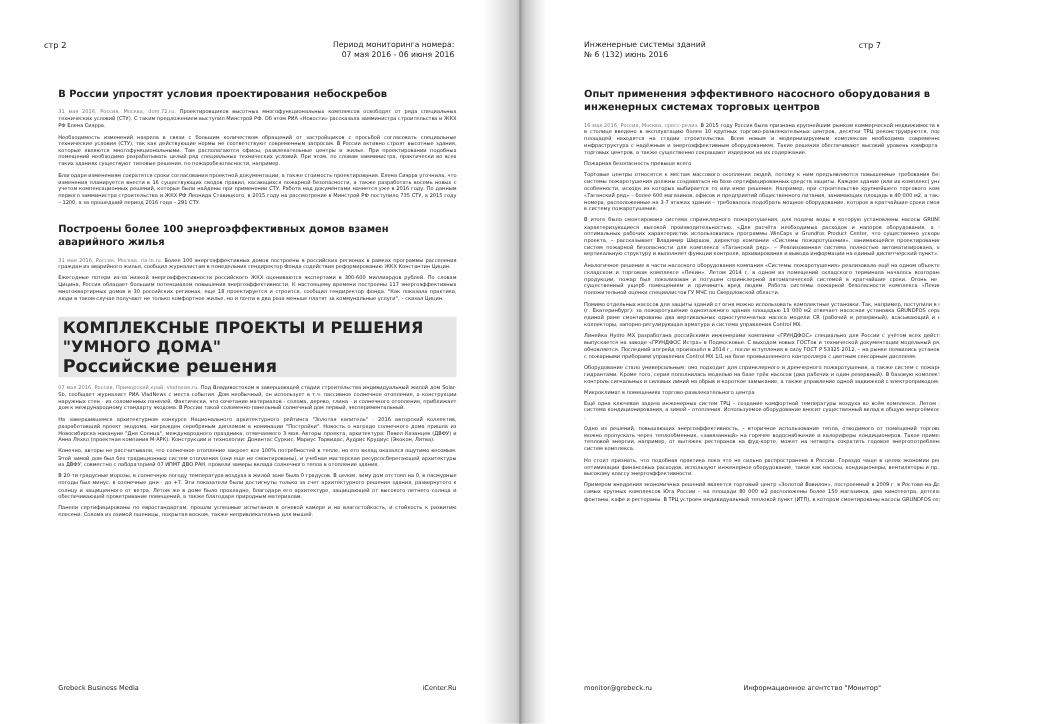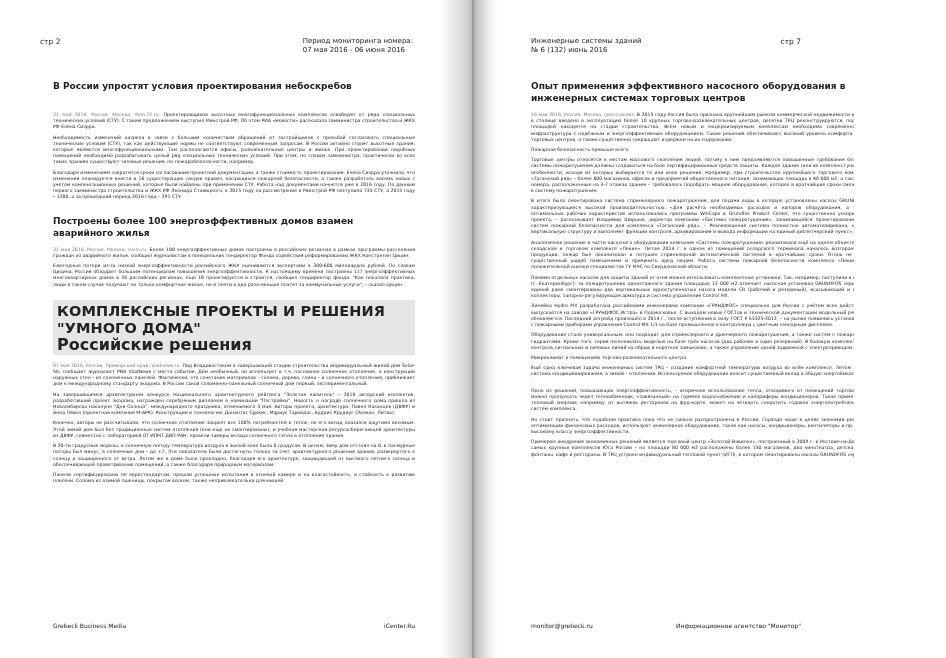--- a/index.html
+++ b/index.html
@@ -26,27 +26,27 @@
   .footer{position:absolute;top:622px;font-size:6px;color:#222;}
 </style>
 </head>
 <body>
 
 <div class="spread">
 
   <div class="page page-left">
     <div class="gutter-l"></div>
     <div class="hdr hdr-num" style="left:40px;">стр 2</div>
-    <div class="hdr" style="right:60px;text-align:left;margin-left:24px;">
+    <div class="hdr" style="right:60px;text-align:right;margin-left:24px;">
       <div>Период мониторинга номера:</div>
       <div>07 мая 2016 - 06 июня 2016</div>
     </div>
 
     <div class="content" style="top:80px;">
-      <div class="title" style="margin-bottom:20px;">В России упростят условия проектирования небоскребов</div>
+      <div class="title" style="margin-bottom:8px;">В России упростят условия проектирования небоскребов</div>
       <p class="para"><span class="lead">31 мая 2016, Россия, Москва, dom.72.ru.</span> <span>Проектировщиков высотных многофункциональных комплексов освободят от ряда специальных технических условий (СТУ). С таким предложением выступил Минстрой РФ. Об этом РИА «Новости» рассказала замминистра строительства и ЖКХ РФ Елена Сиэрра.</span></p>
       <p class="para">Необходимость изменений назрела в связи с большим количеством обращений от застройщиков с просьбой согласовать специальные технические условия (СТУ), так как действующие нормы не соответствуют современным запросам. В России активно строят высотные здания, которые являются многофункциональными. Там располагаются офисы, развлекательные центры и жилье. При проектировании подобных помещений необходимо разрабатывать целый ряд специальных технических условий. При этом, по словам замминистра, практически во всех таких зданиях существуют типовые решения, по пожаробезопасности, например.</p>
       <p class="para">Благодаря изменениям сократятся сроки согласования проектной документации, а также стоимость проектирования. Елена Сиэрра уточнила, что изменения планируется внести в 16 существующих сводов правил, касающихся пожарной безопасности, а также разработать восемь новых с учетом компенсационных решений, которые были найдены при применении СТУ. Работа над документами начнется уже в 2016 году. По данным первого замминистра строительства и ЖКХ РФ Леонида Ставицкого, в 2015 году на рассмотрение в Минстрой РФ поступило 735 СТУ, а 2015 году – 1200, а за прошедший период 2016 года – 291 СТУ.</p>
 
       <div class="title" style="margin:14px 0 8px 0;">Построены более 100 энергоэффективных домов взамен аварийного жилья</div>
       <p class="para"><span class="lead">31 мая 2016, Россия, Москва, ria-ln.ru.</span> <span>Более 100 энергоэффективных домов построены в российских регионах в рамках программы расселения граждан из аварийного жилья, сообщил журналистам в понедельник гендиректор Фонда содействия реформированию ЖКХ Константин Цицин.</span></p>
       <p class="para">Ежегодные потери из-за низкой энергоэффективности российского ЖКХ оцениваются экспертами в 300-600 миллиардов рублей. По словам Цицина, Россия обладает большим потенциалом повышения энергоэффективности. К настоящему времени построены 117 энергоэффективных многоквартирных домов в 30 российских регионах, еще 18 проектируется и строится, сообщил гендиректор фонда. "Как показала практика, люди в таком случае получают не только комфортное жилье, но и почти в два раза меньше платят за коммунальные услуги", – сказал Цицин.</p>
 
       <div class="section-box" style="margin-top:12px;">
         <div class="section-h1">КОМПЛЕКСНЫЕ ПРОЕКТЫ И РЕШЕНИЯ "УМНОГО ДОМА"</div>

